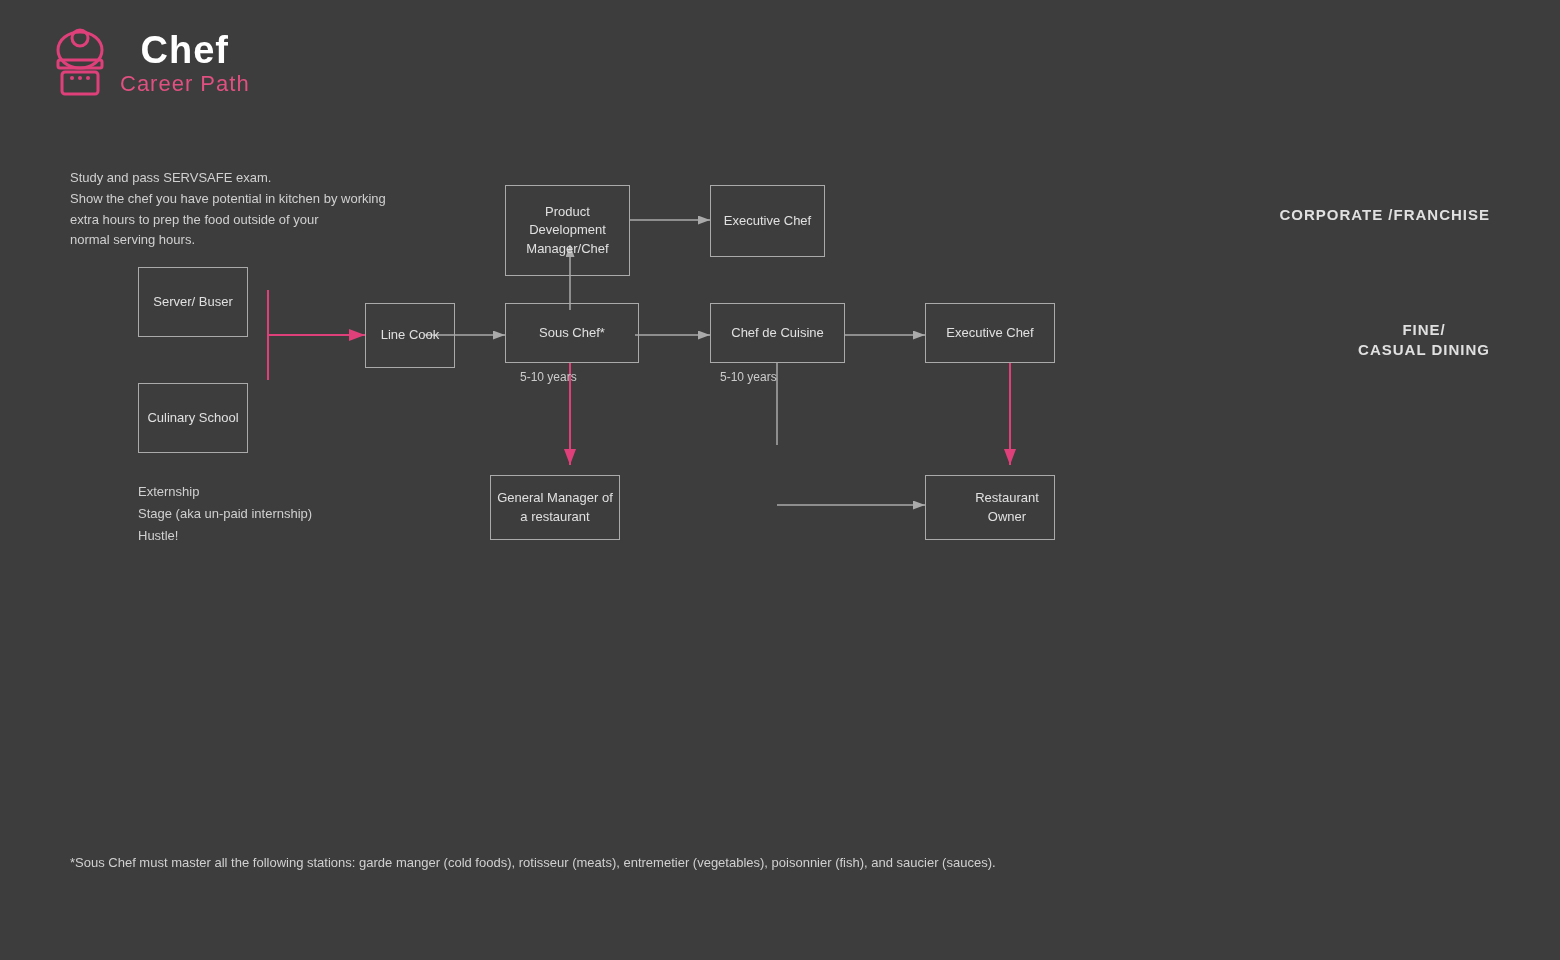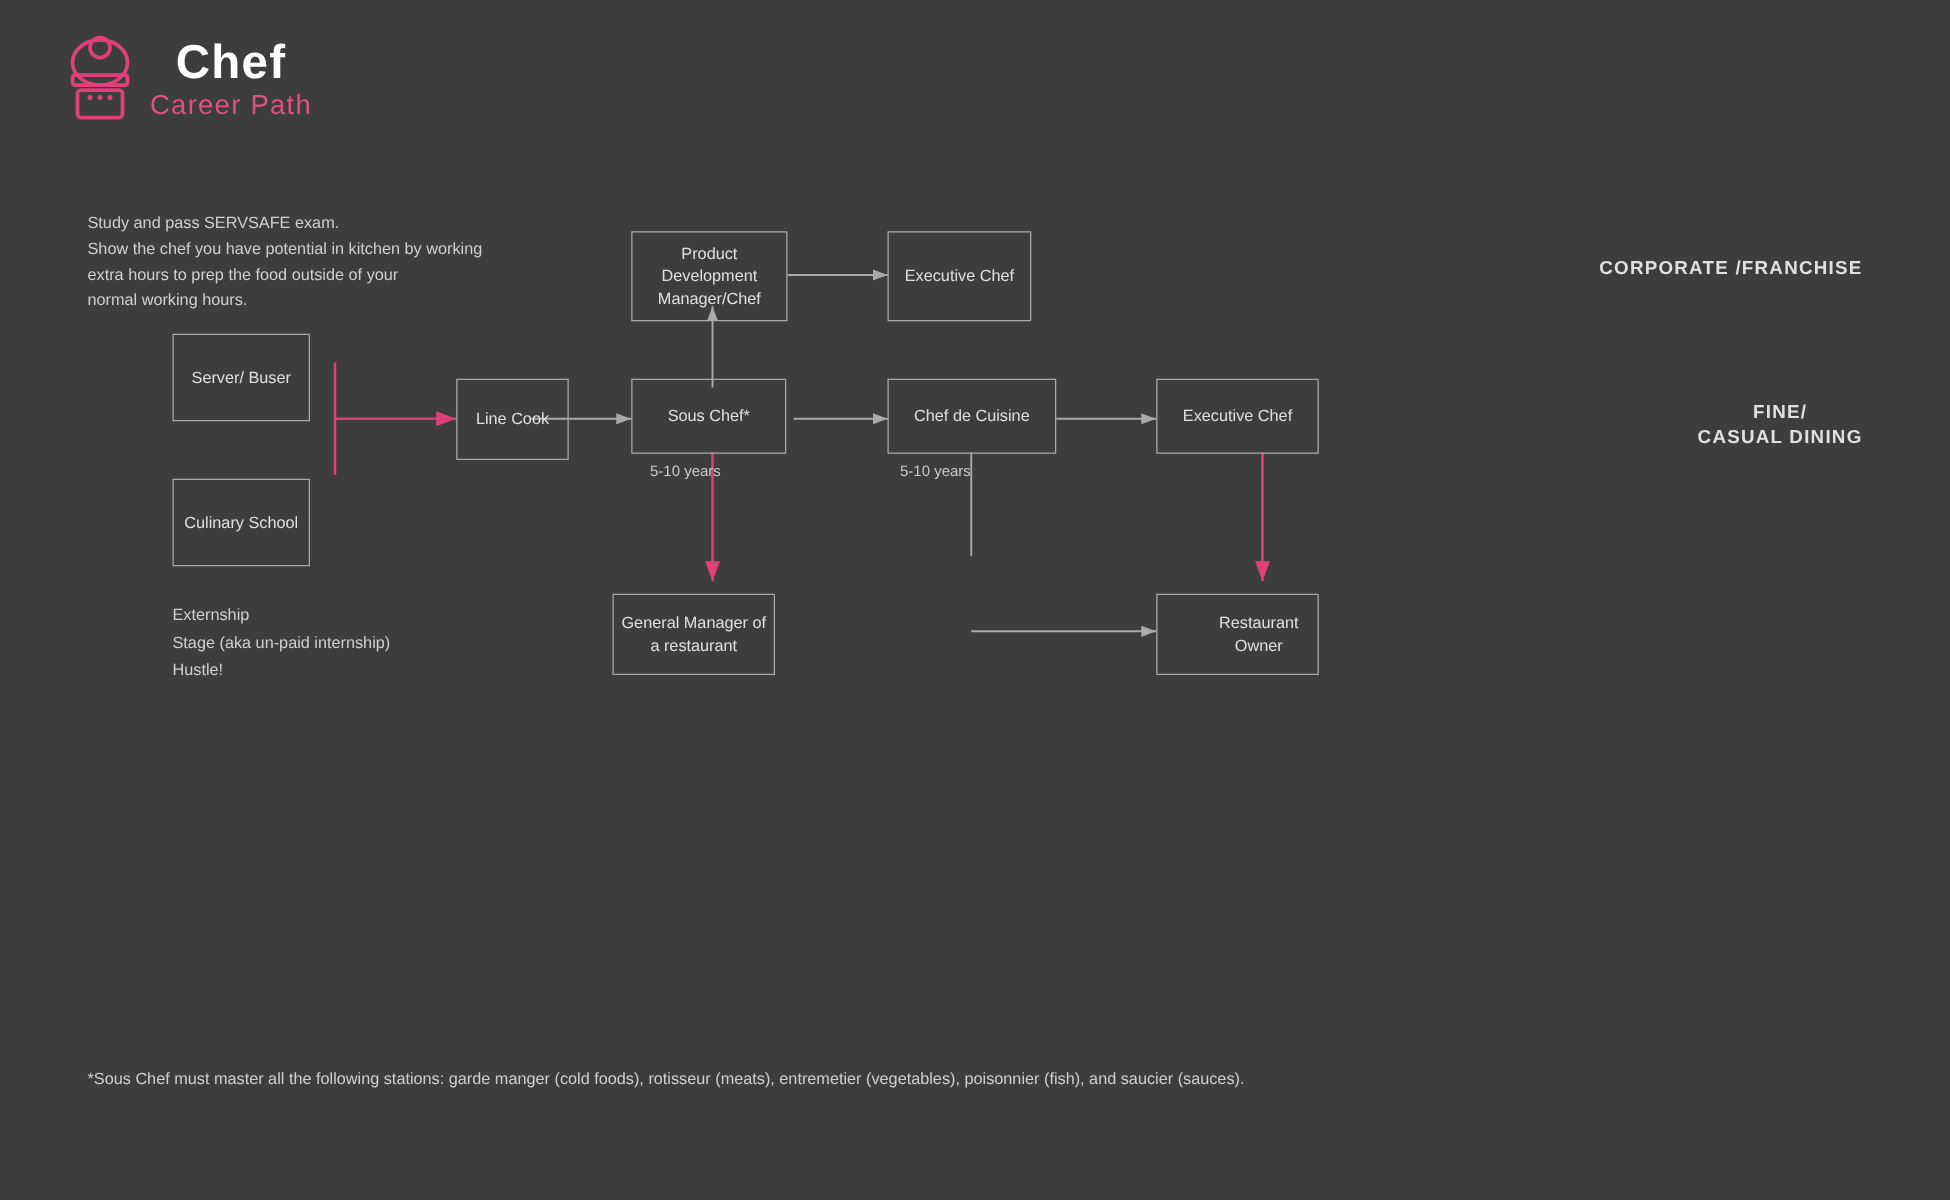--- a/index.html
+++ b/index.html
@@ -148,21 +148,21 @@
   <div class="logo-text">
     <span class="logo-chef">Chef</span>
     <span class="logo-career">Career Path</span>
   </div>
 </div>
 
 <div class="intro-text">
   <div>Study and pass SERVSAFE exam.</div>
   <div>Show the chef you have potential in kitchen by working</div>
   <div>extra hours to prep the food outside of your</div>
-  <div>normal working hours.</div>
+  <div>normal serving hours.</div>
 </div>
 
 <div class="diagram">
 
   <svg class="arrows-svg">
     <defs>
       <marker id="arrowhead" markerWidth="8" markerHeight="6" refX="8" refY="3" orient="auto">
         <polygon points="0 0, 8 3, 0 6" fill="#aaaaaa"></polygon>
       </marker>
       <marker id="arrowhead-pink" markerWidth="8" markerHeight="6" refX="8" refY="3" orient="auto">
@@ -205,32 +205,32 @@
   <div class="box" style="left: 68px; top: 200px; width: 110px; height: 70px; margin-top: 28px;">
     <span>Culinary
 School</span>
   </div>
 
   <div class="box" style="left: 295px; top: 148px; width: 90px; height: 65px;">
     <span>Line
 Cook</span>
   </div>
 
-  <div class="box" style="left: 435px; top: 30px; width: 125px; height: 72px;">
+  <div class="box" style="left: 435px; top: 30px; width: 125px; height: 91px;">
     <span>Product
 Development
 Manager/Chef</span>
   </div>
 
   <div class="box" style="left: 640px; top: 30px; width: 115px; height: 72px;">
     <span>Executive
 Chef</span>
   </div>
 
-  <div class="box" style="left: 435px; top: 148px; width: 124px; height: 60px;">
+  <div class="box" style="left: 435px; top: 148px; width: 134px; height: 60px;">
     <span>Sous Chef*</span>
   </div>
 
   <div class="box" style="left: 640px; top: 148px; width: 135px; height: 60px;">
     <span>Chef de Cuisine</span>
   </div>
 
   <div class="box" style="left: 855px; top: 148px; width: 130px; height: 60px;">
     <span>Executive Chef</span>
   </div>

